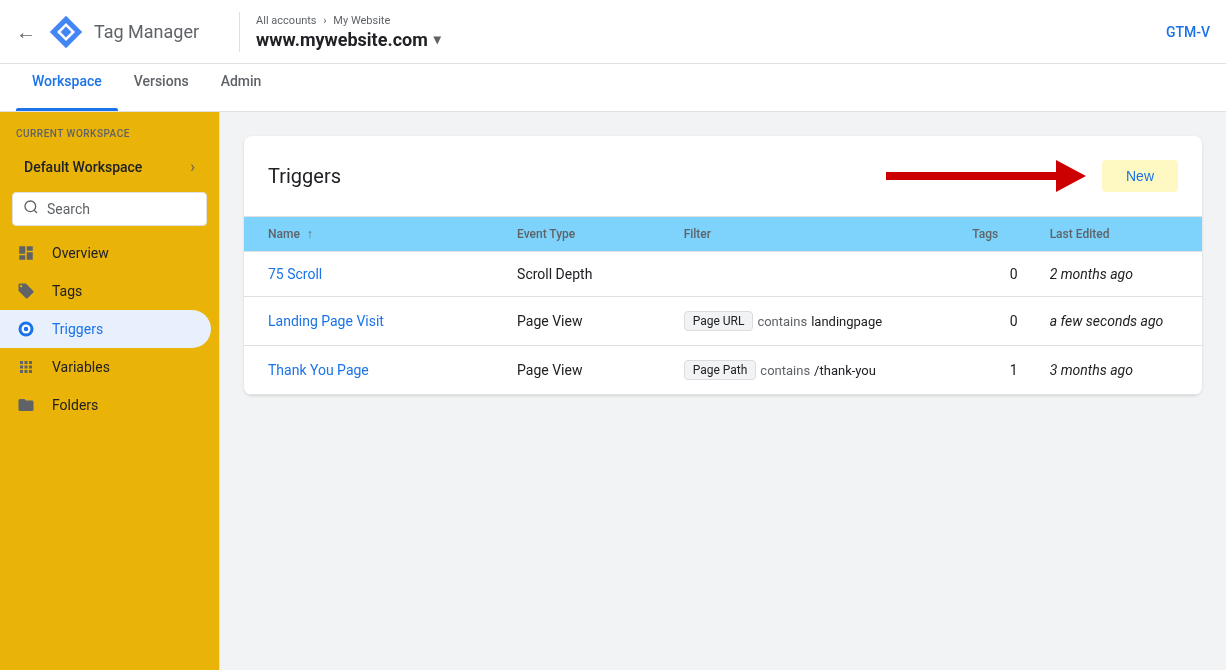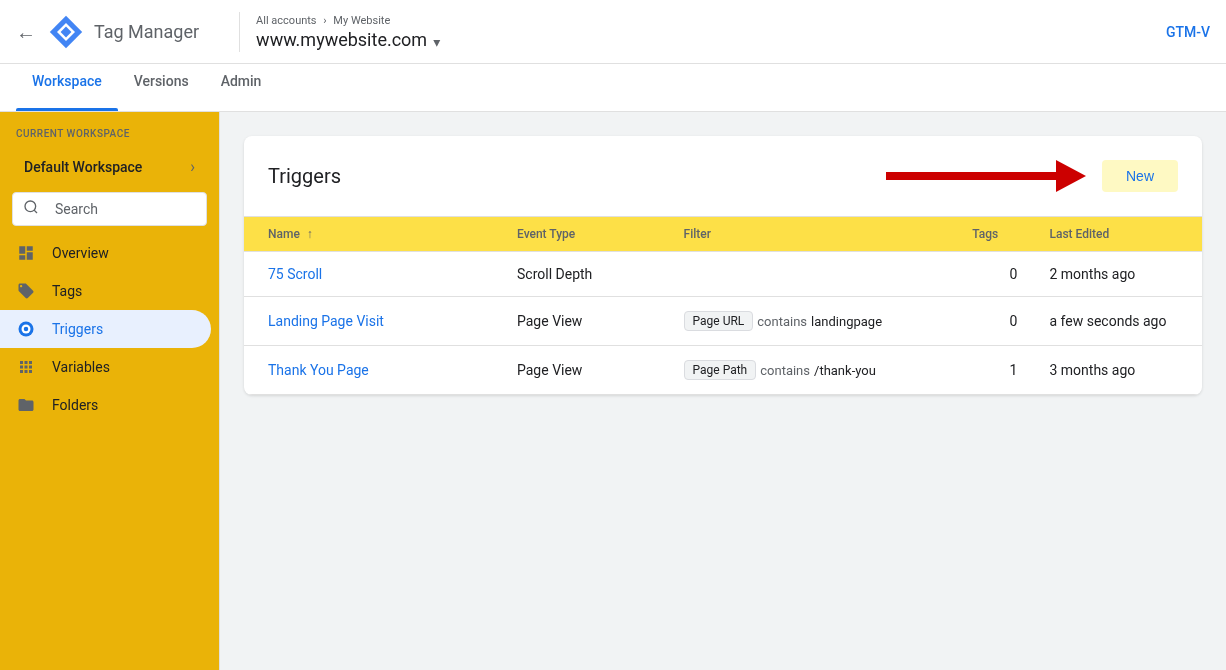--- a/index.html
+++ b/index.html
@@ -53,24 +53,24 @@
       margin-bottom: 2px;
     }
     .breadcrumb-top a {
       color: #5f6368;
       text-decoration: none;
       margin-top: 24px;
     }
     .breadcrumb-top .separator { margin: 0 4px; }
     .current-account {
       display: flex;
-      align-items: flex-end;
+      align-items: center;
       font-size: 18px;
       color: #202124;
-      font-weight: 400;
+      font-weight: 700;
       cursor: pointer;
     }
     .current-account .dropdown-arrow {
       margin-left: 6px;
       font-size: 14px;
       color: #5f6368;
     }
     .gtm-id {
       position: absolute;
       right: 0;
@@ -161,21 +161,20 @@
     }
     .search-box {
       display: flex;
       align-items: center;
       margin: 8px 12px;
       padding: 6px 10px;
       border-radius: 4px;
       background: #fff;
       border: 1px solid #e0e0e0;
       cursor: text;
-      gap: 8px;
     }
     .search-icon {
       color: #5f6368;
       margin-right: 8px;
       font-size: 16px;
     }
     .search-text {
       color: #5f6368;
       font-size: 14px;
     }
@@ -264,21 +263,21 @@
     .triggers-table thead tr {
       border-top: 1px solid #e0e0e0;
       border-bottom: 1px solid #e0e0e0;
     }
     .triggers-table th {
       padding: 10px 16px;
       text-align: left;
       font-size: 12px;
       font-weight: 500;
       color: #5f6368;
-      background: #fde047;
+      background: #7dd3fc;
     }
     .triggers-table th:first-child {
       padding-left: 24px;
     }
     .col-name { width: 280px; }
     .col-event { width: 180px; }
     .col-filter { width: 300px; }
     .col-tags { width: 80px; text-align: right; }
     .col-last { width: 180px; }
     .sort-arrow {
@@ -322,20 +321,21 @@
     .filter-value {
       font-size: 13px;
       color: #202124;
     }
     .tags-count {
       text-align: right;
       color: #202124;
     }
     .last-edited {
       color: #5f6368;
+      font-style: italic;
     }
   </style>
 </head>
 <body>
 
 <div class="top-bar">
   <span class="back-arrow">←</span>
   <div class="logo-container">
     <svg class="logo-diamond" viewBox="0 0 40 40">
       <polygon points="20,2 38,20 20,38 2,20" fill="#4285f4"></polygon>

